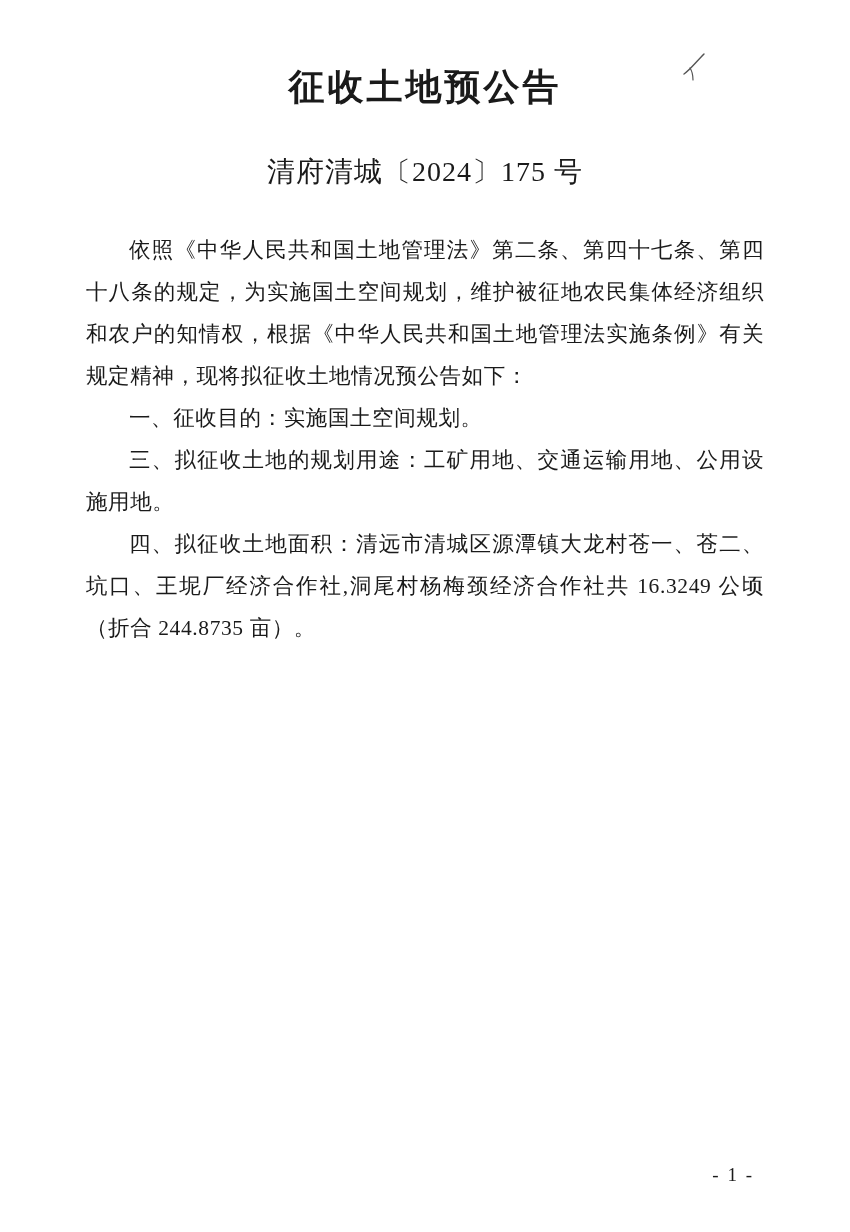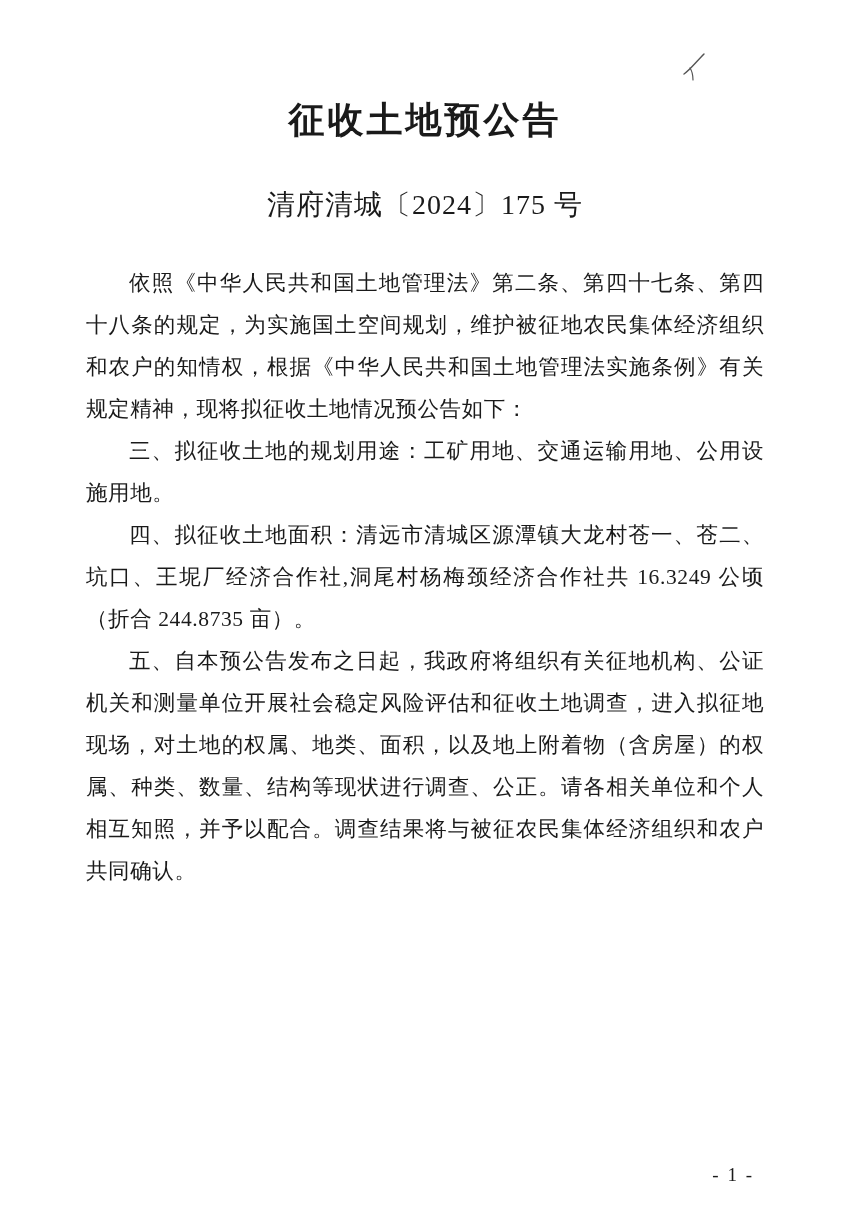--- a/index.html
+++ b/index.html
@@ -29,21 +29,21 @@
     width: 40px;
     height: 34px;
     pointer-events: none;
   }
   .doc-title {
     text-align: center;
     font-size: 36px;
     font-weight: bold;
     letter-spacing: 3px;
     margin: 0;
-    padding-top: 97px;
+    padding-top: 64px;
     line-height: 1.3;
     font-family: "Liberation Serif", "DejaVu Serif", serif;
   }
   .doc-number {
     text-align: center;
     font-size: 28px;
     letter-spacing: 1px;
     margin-top: 42px;
     font-family: "Liberation Serif", "DejaVu Serif", serif;
   }
@@ -76,19 +76,19 @@
     <path d="M2 22 C8 18, 14 10, 22 2" stroke="#555" stroke-width="1.4" fill="none" stroke-linecap="round"></path>
     <path d="M8 16 C10 19, 11 23, 11 28" stroke="#555" stroke-width="1.2" fill="none" stroke-linecap="round"></path>
   </svg>
 
   <h1 class="doc-title">征收土地预公告</h1>
 
   <div class="doc-number">清府清城〔2024〕175 号</div>
 
   <div class="body-text">
     <p>依照《中华人民共和国土地管理法》第二条、第四十七条、第四十八条的规定，为实施国土空间规划，维护被征地农民集体经济组织和农户的知情权，根据《中华人民共和国土地管理法实施条例》有关规定精神，现将拟征收土地情况预公告如下：</p>
+    <p>一、征收目的：实施国土空间规划。</p>
     <p>三、拟征收土地的规划用途：工矿用地、交通运输用地、公用设施用地。</p>
     <p>四、拟征收土地面积：清远市清城区源潭镇大龙村苍一、苍二、坑口、王坭厂经济合作社,洞尾村杨梅颈经济合作社共 16.3249 公顷（折合 244.8735 亩）。</p>
-    <p>五、自本预公告发布之日起，我政府将组织有关征地机构、公证机关和测量单位开展社会稳定风险评估和征收土地调查，进入拟征地现场，对土地的权属、地类、面积，以及地上附着物（含房屋）的权属、种类、数量、结构等现状进行调查、公正。请各相关单位和个人相互知照，并予以配合。调查结果将与被征农民集体经济组织和农户共同确认。</p>
   </div>
 
   <div class="page-number">- 1 -</div>
 </div>
 
 </body></html>

